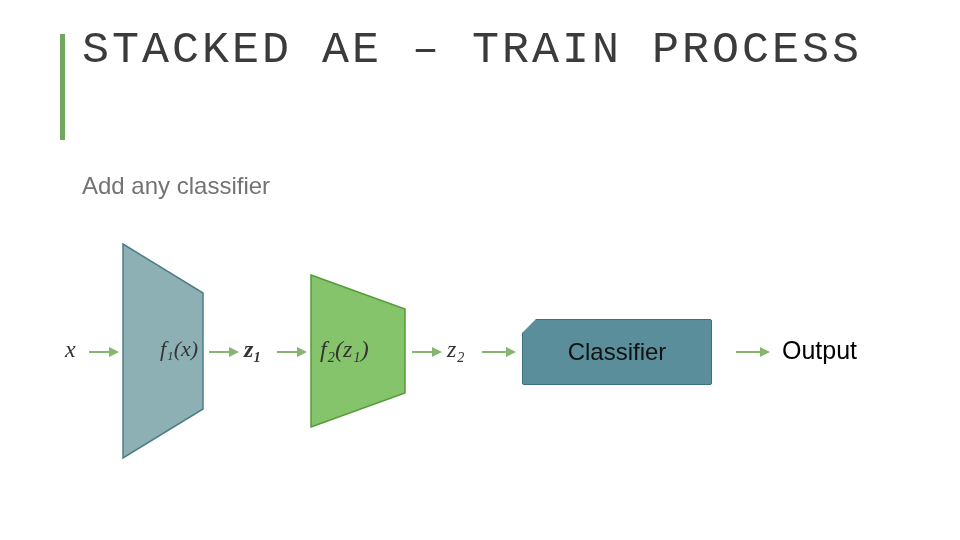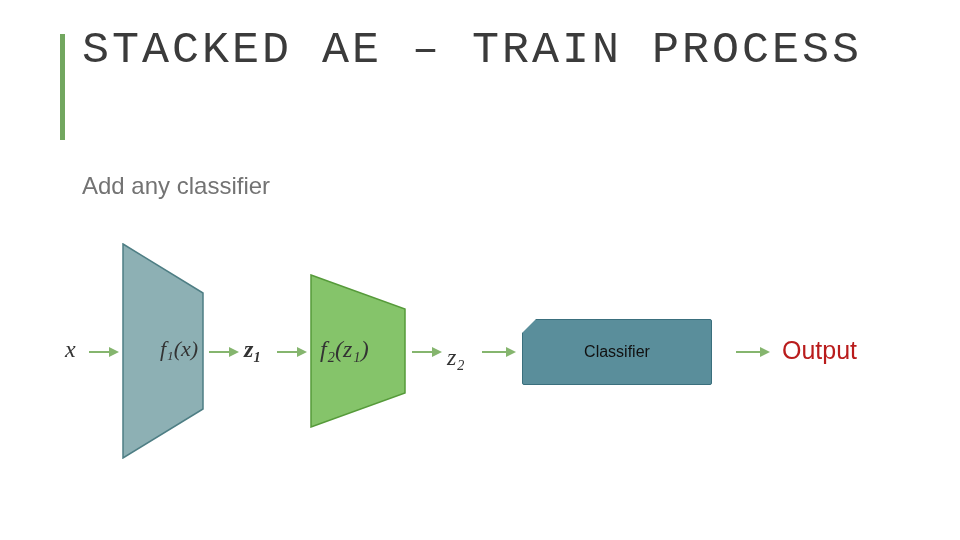--- a/index.html
+++ b/index.html
@@ -7,24 +7,24 @@
 
   .title-wrap { position:absolute; left:60px; top:26px;font-family:Liberation Mono, monospace; }
   .accent-bar { position:absolute; left:0; top:8px; width:5px; height:106px; background:#72a75f; }
   .title { font-size:45px; letter-spacing:3px; color:#3b3b3b; line-height:1.12; padding-left:22px; font-weight:400; }
 
   .subtitle { position:absolute; left:82px; top:172px; font-size:24px; color:#737373; }
 
   .label { position:absolute; font-size:24px; color:#333; font-style:italic; font-family:'Cambria Math','Times New Roman',serif; }
 
   .trapezoid { position:absolute; }
-  .classifier-box { position:absolute; left:522px; top:319px; width:190px; height:66px; background:#5a8e9b; border:1.5px solid #3a6f7d; display:flex; align-items:center; justify-content:center; font-size:16px; color:#111; border-radius:2px; }
+  .classifier-box { position:absolute; left:522px; top:319px; width:190px; height:66px; background:#5a8e9b; border:1.5px solid #3a6f7d; display:flex; align-items:center; justify-content:center; font-size:24px; color:#111; border-radius:2px; }
   .classifier-box::before { content:""; position:absolute; left:-1.5px; top:-1.5px; width:0; height:0; border-top:14px solid #fff; border-right:14px solid transparent; }
 
-  .output-label { position:absolute; left:782px; top:336px; font-size:25px; color:#b91c1c; font-family:Arial,sans-serif; font-style:normal; }
+  .output-label { position:absolute; left:782px; top:336px; font-size:25px; color:#000000; font-family:Arial,sans-serif; font-style:normal; }
 </style>
 </head>
 <body>
 
 <div class="title-wrap">
   <div class="accent-bar"></div>
   <h1 class="title">STACKED AE – TRAIN PROCESS</h1>
 </div>
 
 <div class="subtitle">Add any classifier</div>
@@ -56,21 +56,21 @@
 <svg class="trapezoid" style="left:310px; top:274px;" width="96" height="154">
   <polygon points="1,1 95,35 95,119 1,153" fill="#85c46a" stroke="#569a3a" stroke-width="1.5"></polygon>
 </svg>
 <div class="label" style="left:320px; top:336px; font-size:24px;">f₂(z₁)</div>
 
 <svg class="trapezoid" style="left:410px; top:343px;" width="34" height="18">
   <line x1="2" y1="9" x2="22" y2="9" stroke="#85b56e" stroke-width="2"></line>
   <polygon points="22,4 32,9 22,14" fill="#85b56e"></polygon>
 </svg>
 
-<div class="label" style="left:447px; top:344px;">z₂</div>
+<div class="label" style="left:447px; top:336px;">z₂</div>
 
 <svg class="trapezoid" style="left:480px; top:343px;" width="38" height="18">
   <line x1="2" y1="9" x2="26" y2="9" stroke="#85b56e" stroke-width="2"></line>
   <polygon points="26,4 36,9 26,14" fill="#85b56e"></polygon>
 </svg>
 
 <div class="classifier-box">
   <span>Classifier</span>
 </div>
 

